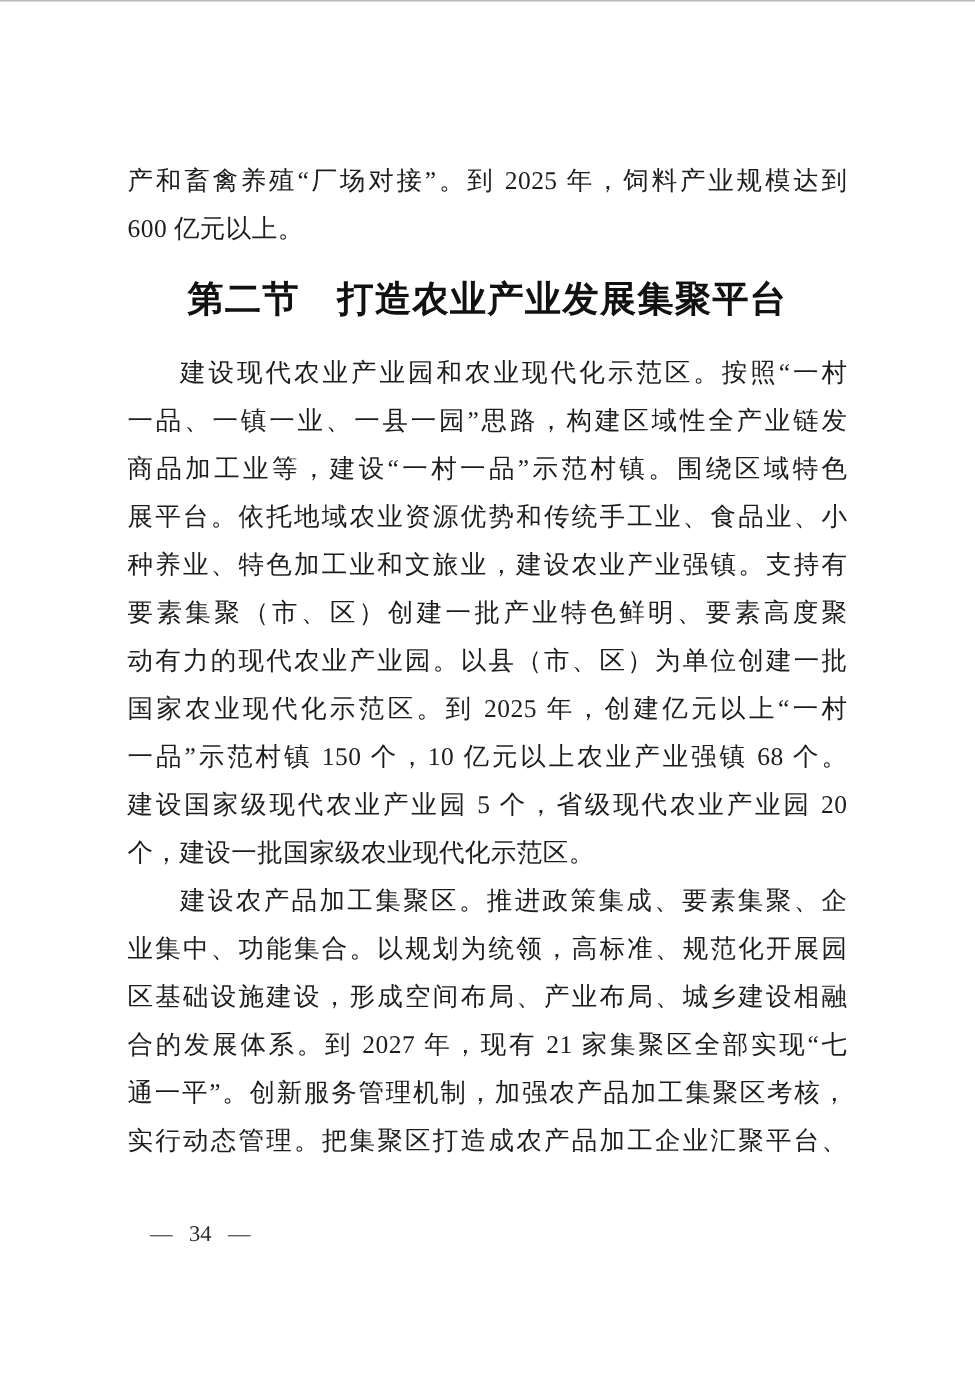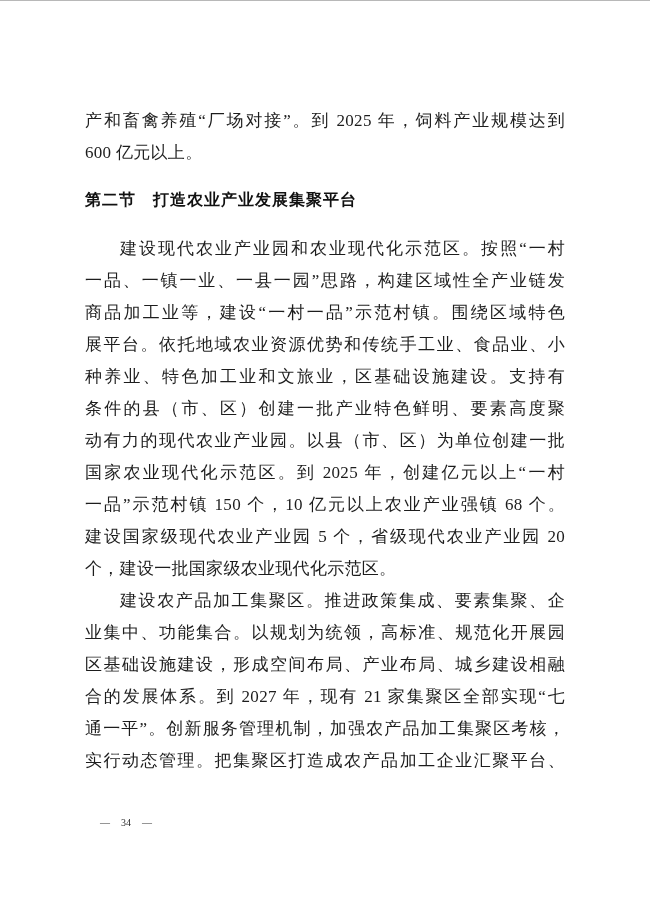--- a/index.html
+++ b/index.html
@@ -32,33 +32,33 @@
     text-align: justify;
     text-align-last: justify;
     text-justify: inter-character;
     letter-spacing: 0.3px;
     color: #1d1d1d;
   }
   .line.end { text-align-last: left; }
   .line.indent { padding-left: 35px; }
   .heading {
     font-family: "Liberation Sans", "DejaVu Sans", sans-serif;
-    font-size: 16px;
+    font-size: 24px;
     font-weight: 700;
     color: #111111;
-    text-align: left;
+    text-align: center;
     line-height: 34px;
     margin: 14px 0 16px 0;
     letter-spacing: 1px;
   }
   .footer {
     position: absolute;
     left: 100px;
     top: 813px;
-    font-size: 10px;
+    font-size: 15px;
     line-height: 20px;
     color: #2b2b2b;
   }
   .footer .pnum { margin: 0 11px; }
   .footer .dash { color: #3a3a3a; }
 </style>
 </head>
 <body>
 
 <div class="page">
@@ -70,22 +70,22 @@
         <div class="line end">600 亿元以上。</div>
       </div>
 
     <h2 class="heading">第二节　打造农业产业发展集聚平台</h2>
 
     <div class="para">
         <div class="line indent">建设现代农业产业园和农业现代化示范区。按照“一村</div>
         <div class="line">一品、一镇一业、一县一园”思路，构建区域性全产业链发</div>
         <div class="line">商品加工业等，建设“一村一品”示范村镇。围绕区域特色</div>
         <div class="line">展平台。依托地域农业资源优势和传统手工业、食品业、小</div>
-        <div class="line">种养业、特色加工业和文旅业，区基础设施建设。支持有</div>
-        <div class="line">条件的县（市、区）创建一批产业特色鲜明、要素高度聚</div>
+        <div class="line">种养业、特色加工业和文旅业，建设农业产业强镇。支持有</div>
+        <div class="line">要素集聚（市、区）创建一批产业特色鲜明、要素高度聚</div>
         <div class="line">动有力的现代农业产业园。以县（市、区）为单位创建一批</div>
         <div class="line">国家农业现代化示范区。到 2025 年，创建亿元以上“一村</div>
         <div class="line">一品”示范村镇 150 个，10 亿元以上农业产业强镇 68 个。</div>
         <div class="line">建设国家级现代农业产业园 5 个，省级现代农业产业园 20</div>
         <div class="line end">个，建设一批国家级农业现代化示范区。</div>
       </div>
 
     <div class="para">
         <div class="line indent">建设农产品加工集聚区。推进政策集成、要素集聚、企</div>
         <div class="line">业集中、功能集合。以规划为统领，高标准、规范化开展园</div>

